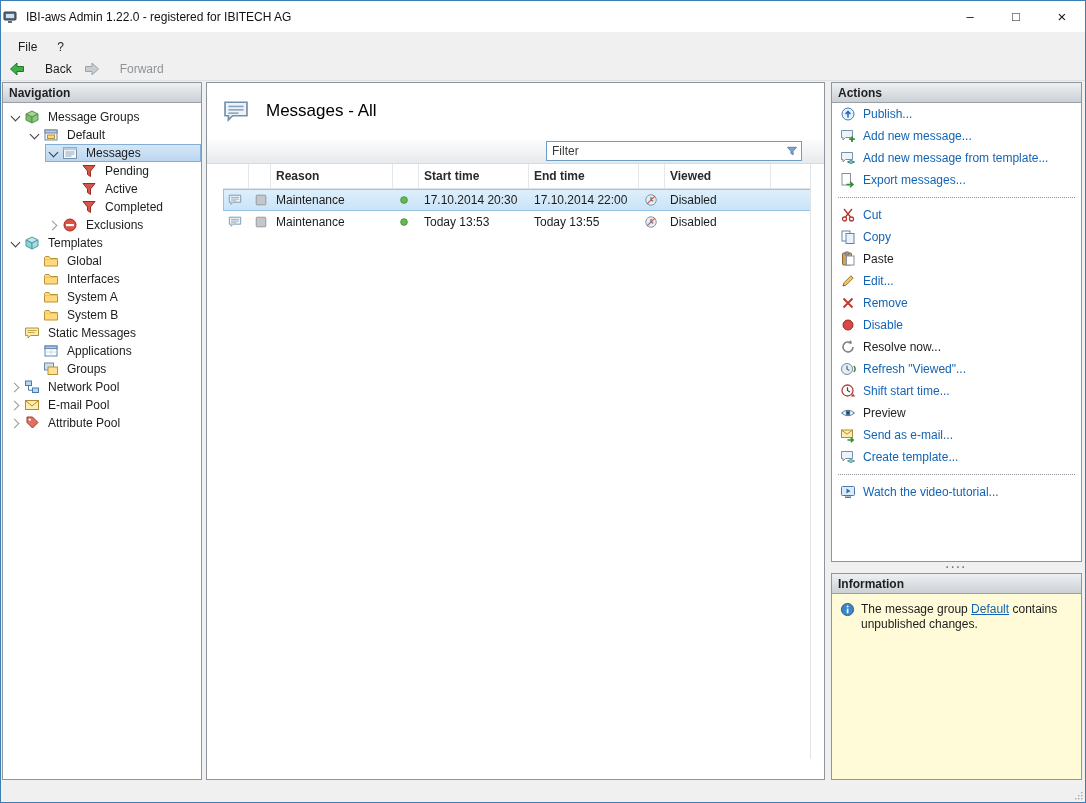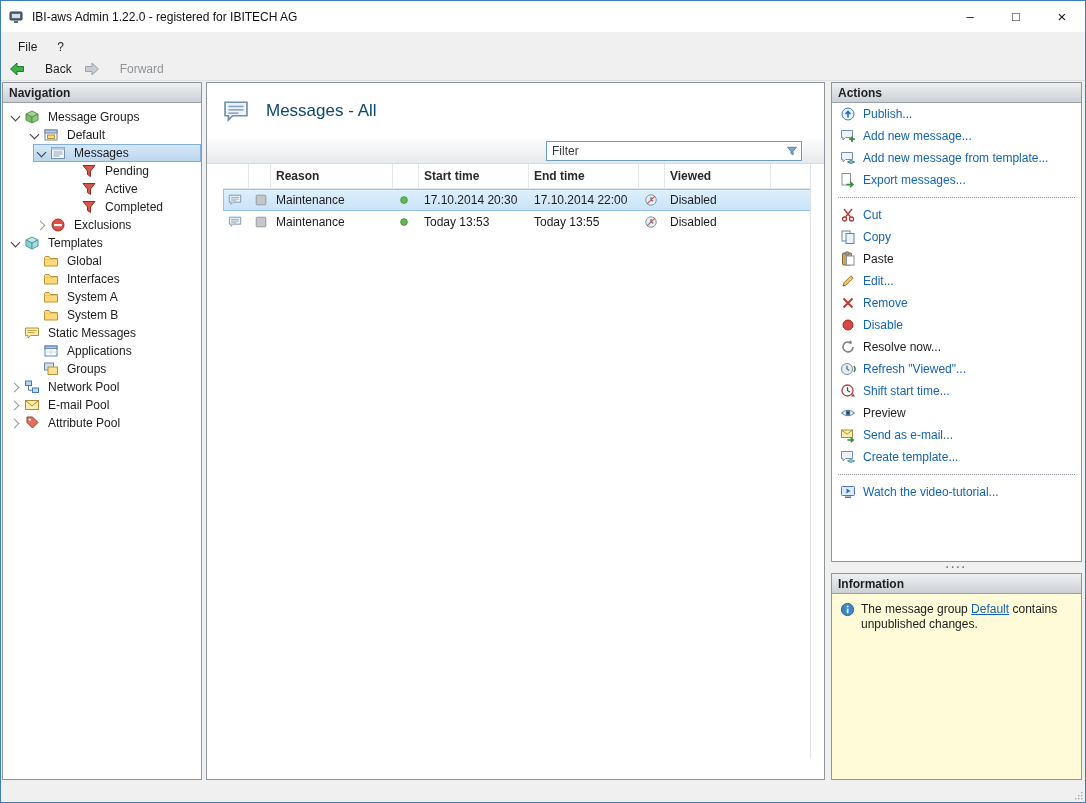--- a/index.html
+++ b/index.html
@@ -2,21 +2,21 @@
 <html style="--link_blue: #1464b4; --selection_blue: #c9e3f7; --info_bg: #fffbd8; --status_green: #5cb44e; --window_border: #3d7fb4; --panel_header_text: #1f1f1f;"><head>
 <meta charset="utf-8">
 <style>
   *{margin:0;padding:0;box-sizing:border-box;}
   html,body{width:1086px;height:803px;overflow:hidden;}
   body{font-family:"Liberation Sans",sans-serif;font-size:12px;color:#1c1c1c;background:#f0f0f0;position:relative;}
   svg{display:block;}
   .window{position:absolute;inset:0;border:1px solid var(--window_border,#3d7fb4);background:#f0f0f0;}
 
   
-  .titlebar{position:absolute;left:0;top:0;right:0;height:31px;background:#fff;display:flex;align-items:center;padding-left:7px;}
+  .titlebar{position:absolute;left:0;top:0;right:0;height:31px;background:#fff;display:flex;align-items:center;padding-left:1px;}
   .app-ic{width:16px;height:16px;flex:0 0 16px;}
   .title-text{margin-left:8px;font-size:12px;color:#111;white-space:nowrap;}
   .win-controls{margin-left:auto;display:flex;height:100%;}
   .win-btn{width:46px;display:flex;align-items:center;justify-content:center;font-size:13px;color:#111;cursor:default;}
   .win-btn.close{font-size:15px;}
 
   
   .menubar{position:absolute;top:31px;left:0;right:0;height:25px;background:#f0f0f0;display:flex;align-items:flex-end;padding-left:7px;}
   .menu-item{padding:3px 10px;}
   .toolbar{position:absolute;top:56px;left:0;right:0;height:24px;background:#f0f0f0;display:flex;align-items:center;padding-left:8px;gap:12px;border-bottom:1px solid #e0e0e0;}
@@ -31,32 +31,32 @@
   .panel-header{height:20px;background:linear-gradient(#eef0f2,#cbd0d6);border-bottom:1px solid #9aa0a7;font-weight:bold;color:var(--panel_header_text,#1f1f1f);display:flex;align-items:center;padding-left:6px;}
   .nav-panel{left:1px;top:81px;width:200px;height:698px;}
   .main-panel{left:205px;top:81px;width:619px;height:698px;}
   .actions-panel{left:830px;top:81px;width:251px;height:480px;}
   .vsplitter{position:absolute;left:830px;top:561px;width:251px;height:11px;display:flex;align-items:center;justify-content:center;color:#6b7177;font-weight:bold;letter-spacing:2px;font-size:10px;line-height:4px;}
   .info-panel{left:830px;top:572px;width:251px;height:207px;}
 
   
   .tree{padding-top:5px;}
   .tree-row{height:18px;display:flex;align-items:center;cursor:default;}
-  .lvl0{margin-left:4px;} .lvl1{margin-left:23px;} .lvl2{margin-left:30px;} .lvl3{margin-left:61px;}
+  .lvl0{margin-left:4px;} .lvl1{margin-left:23px;} .lvl2{margin-left:42px;} .lvl3{margin-left:61px;}
   .exp{width:17px;height:16px;position:relative;flex:0 0 17px;}
   .exp-down::before{content:"";position:absolute;left:5px;top:4px;width:6px;height:6px;border-right:1.5px solid #3c3c3c;border-bottom:1.5px solid #3c3c3c;transform:rotate(45deg);}
   .exp-right::before{content:"";position:absolute;left:4px;top:5px;width:6px;height:6px;border-top:1.5px solid #989898;border-right:1.5px solid #989898;transform:rotate(45deg);}
   .tree-ic{margin-right:5px;}
   .tree-label{white-space:nowrap;padding:1px 3px;}
   .tree-row.selected{background:linear-gradient(#d6e8f8,#bad5ee);outline:1px solid #84aed6;outline-offset:-1px;}
 
   
   .main-title-row{position:absolute;left:0;top:0;right:0;height:56px;background:#fff;display:flex;align-items:center;padding-left:14px;}
   .title-icon{width:30px;height:27px;flex:0 0 30px;}
-  .main-title{margin-left:15px;font-size:17px;color:#0c4a6e;}
+  .main-title{margin-left:15px;font-size:17px;color:#000000;}
   .filter-band{position:absolute;left:0;top:56px;right:0;height:25px;background:linear-gradient(#fcfdfe,#e7eaed);border-bottom:1px solid #d6dade;}
   .filter-box{position:absolute;right:22px;top:2px;width:256px;height:20px;background:#fff;border:1px solid #6d9ec4;display:flex;align-items:center;}
   .filter-input{flex:1;min-width:0;border:0;outline:0;font:12px "Liberation Sans",sans-serif;padding:0 5px;color:#222;background:transparent;}
   .filter-input::placeholder{color:#3a3a3a;opacity:1;}
   .filter-ic{margin-right:3px;}
   .table{position:absolute;left:16px;top:81px;width:588px;bottom:20px;}
   .thead,.trow{display:grid;grid-template-columns:26px 22px 122px 26px 110px 110px 26px 106px 40px;}
   .thead{height:25px;border-bottom:1px solid #e0e4e8;font-weight:bold;}
   .thead .c{border-right:1px solid #e4e8ec;display:flex;align-items:center;padding-left:5px;color:#2a2a2a;}
   .thead .c:last-child{border-right:none;}

